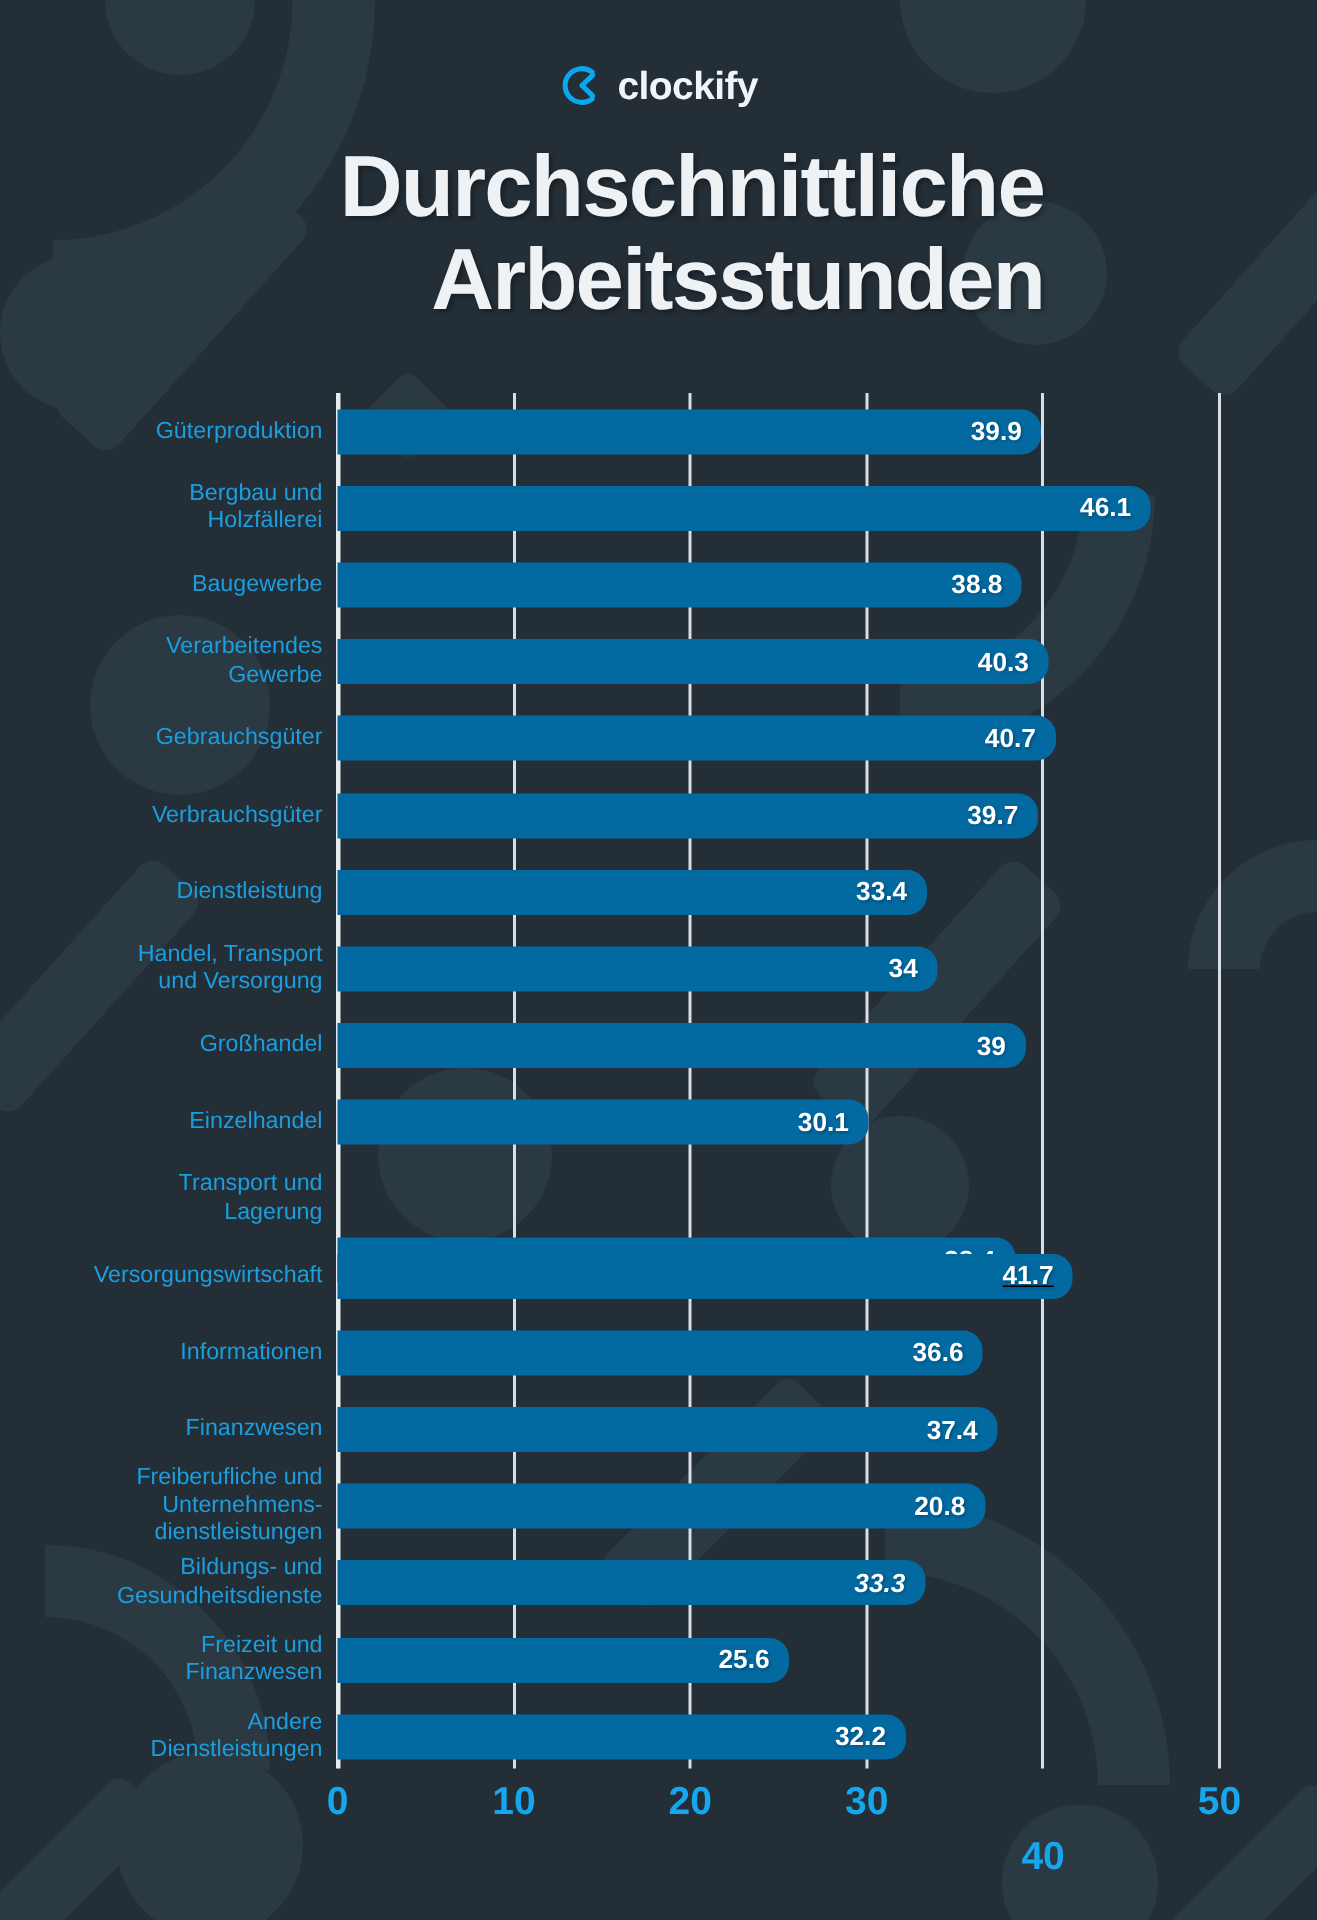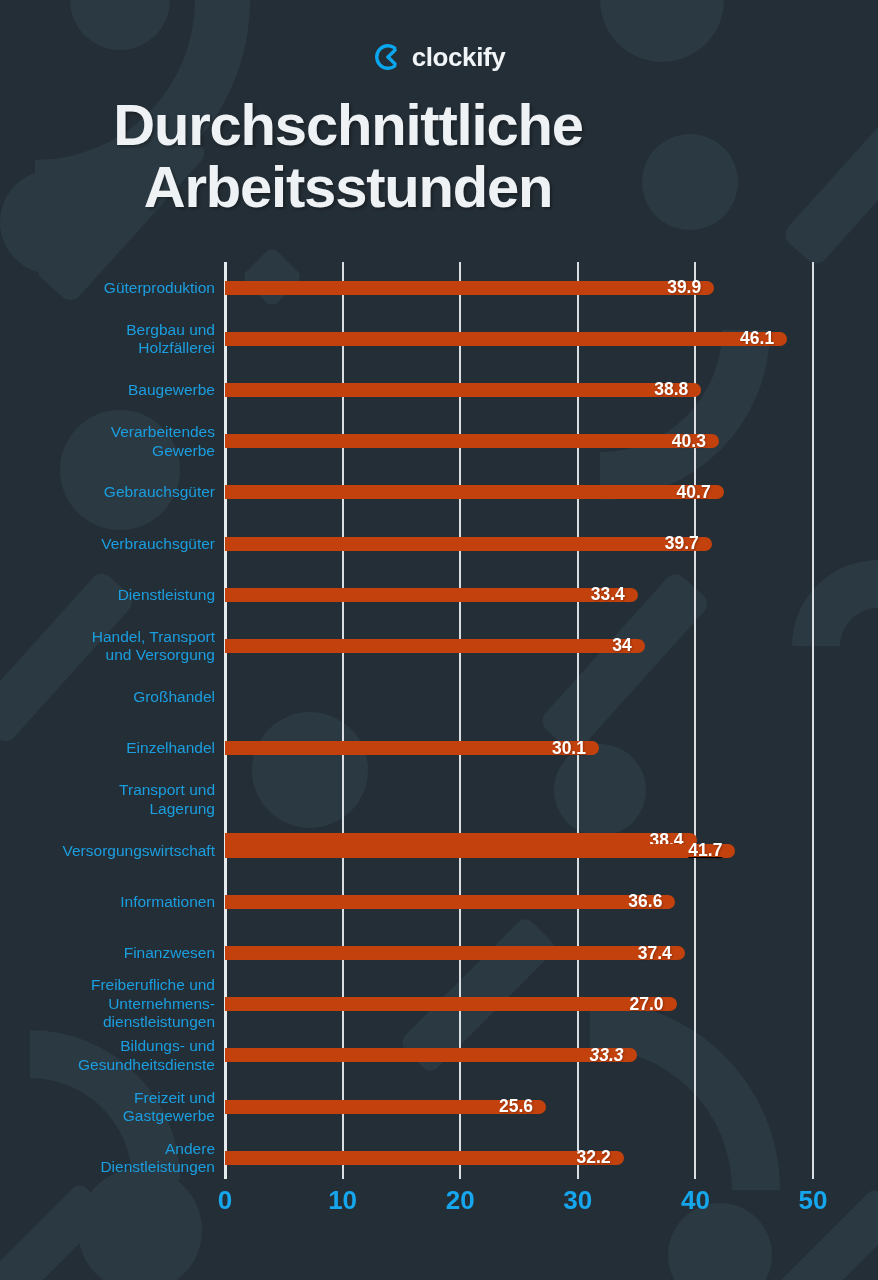--- a/index.html
+++ b/index.html
@@ -42,21 +42,21 @@
     color: #f2f5f7;
     letter-spacing: -0.4px;
     line-height: 1;
   }
 
   .chart-title {
     position: absolute;
     top: 94px;
     left: 0;
     width: 696px;
-    text-align: center;
+    text-align: right;
     font-size: 58px;
     line-height: 1.07;
     font-weight: 700;
     color: #eef2f5;
     letter-spacing: -1.2px;
     text-shadow: 2px 2px 3px rgba(0,0,0,0.30);
   }
 
   
   .plot {
@@ -101,27 +101,26 @@
     font-size: 15.5px;
     line-height: 18.5px;
     color: #1b9ee0;
     white-space: pre-line;
   }
   .bar {
     position: absolute;
     left: 225px;
     top: 50%;
     transform: translateY(-50%);
-    height: 14px;
-    background: #c2410c;
+    height: 30px;
+    background: #0369a1;
     border-radius: 0 13px 13px 0;
     display: flex;
     align-items: center;
     justify-content: flex-end;
-    padding-left: 20px;
   }
   .bar-value {
     font-size: 17.5px;
     font-weight: 700;
     color: #ffffff;
     padding-right: 13px;
     text-shadow: 1px 1px 2px rgba(0,0,0,0.25);
     white-space: nowrap;
   }
 
@@ -249,20 +248,23 @@
       </div>
       <div class="row">
         <div class="row-label">Handel, Transport
 und Versorgung</div>
         <div class="bar" style="width: 399.84px;">
           <span class="bar-value">34</span>
         </div>
       </div>
       <div class="row">
         <div class="row-label">Großhandel</div>
+        <div class="bar" style="width: 458.64px;">
+          <span class="bar-value">39</span>
+        </div>
       </div>
       <div class="row">
         <div class="row-label">Einzelhandel</div>
         <div class="bar" style="width: 353.976px;">
           <span class="bar-value">30.1</span>
         </div>
       </div>
       <div class="row">
         <div class="row-label">Transport und
 Lagerung</div>
@@ -286,46 +288,46 @@
         <div class="row-label">Finanzwesen</div>
         <div class="bar" style="width: 439.824px;">
           <span class="bar-value">37.4</span>
         </div>
       </div>
       <div class="row">
         <div class="row-label">Freiberufliche und
 Unternehmens-
 dienstleistungen</div>
         <div class="bar" style="width: 431.592px;">
-          <span class="bar-value">27.0</span>
+          <span class="bar-value">20.8</span>
         </div>
       </div>
       <div class="row">
         <div class="row-label">Bildungs- und
 Gesundheitsdienste</div>
         <div class="bar" style="width: 391.608px; font-style: italic;">
           <span class="bar-value">33.3</span>
         </div>
       </div>
       <div class="row">
         <div class="row-label">Freizeit und
-Gastgewerbe</div>
+Finanzwesen</div>
         <div class="bar" style="width: 301.056px;">
           <span class="bar-value">25.6</span>
         </div>
       </div>
       <div class="row">
         <div class="row-label">Andere
 Dienstleistungen</div>
         <div class="bar" style="width: 378.672px;">
           <span class="bar-value">32.2</span>
         </div>
       </div>
     </div>
   <div class="xticks" id="xticks">
       <div class="xtick" style="left: 225px;">0</div>
       <div class="xtick" style="left: 342.6px;">10</div>
       <div class="xtick" style="left: 460.2px;">20</div>
       <div class="xtick" style="left: 577.8px;">30</div>
-      <div class="xtick" style="left: 695.4px;">40</div>
+      <div class="xtick" style="left: 695.4px; margin-top: 37px;">40</div>
       <div class="xtick" style="left: 813px;">50</div>
     </div>
 </div>
 
 </body></html>

